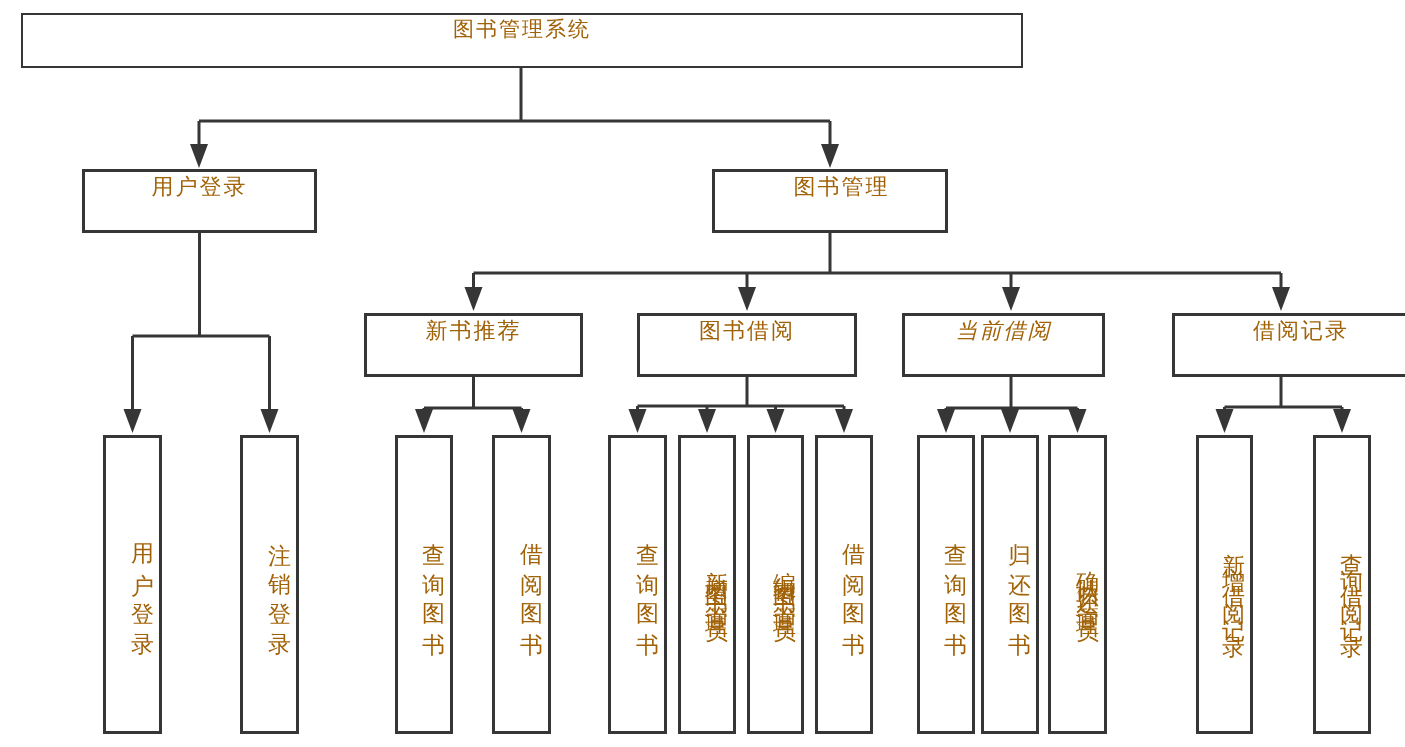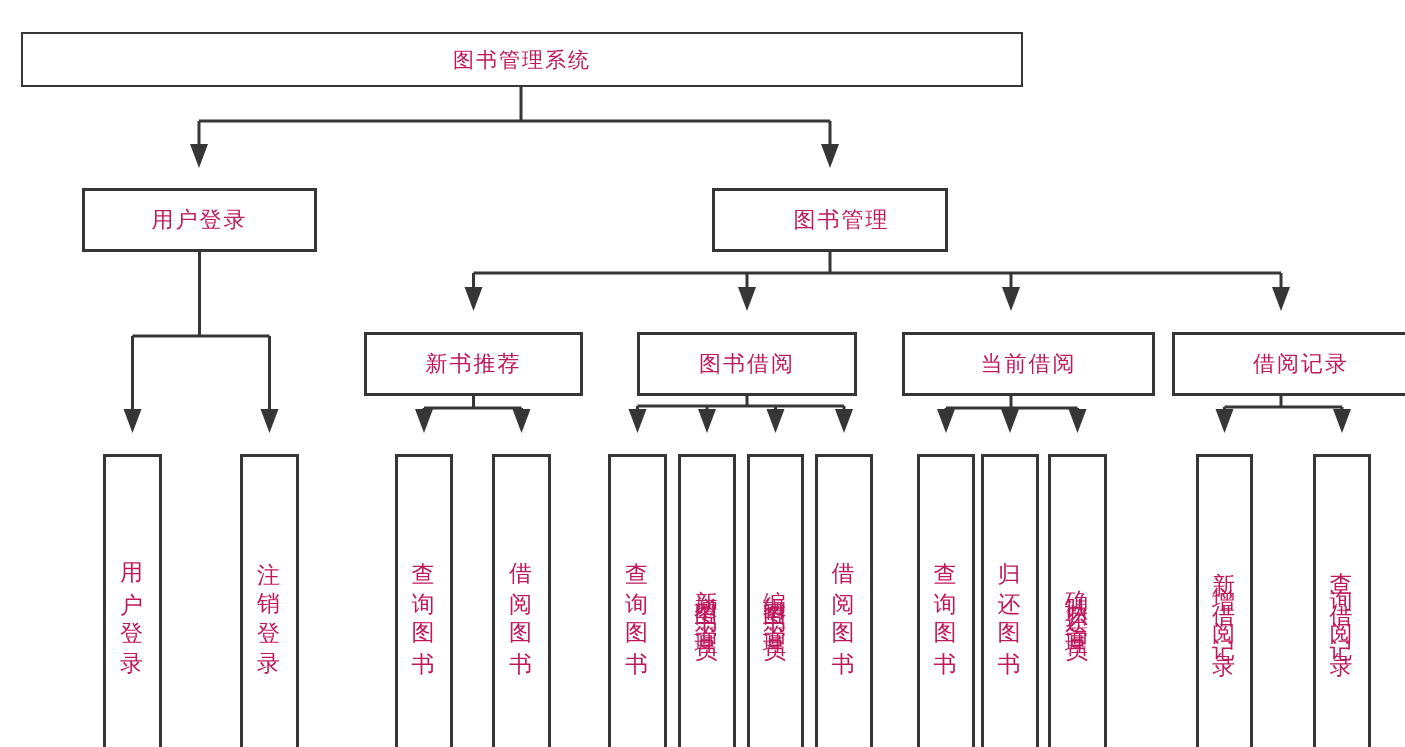--- a/index.html
+++ b/index.html
@@ -9,24 +9,23 @@
     background:#ffffff;
     font-family:"DejaVu Sans","Liberation Sans",sans-serif;
     overflow:hidden;
   }
   .node{
     position:absolute;
     box-sizing:border-box;
     border:3px solid #363636;
     background:#ffffff;
     display:flex;
-    align-items:center;
+    align-items:flex-start;
     justify-content:center;
-    color:#be185d;
-    margin-top:19px;
+    color:#a16207;
   }
   .root-node{border-width:2px;font-size:21px;letter-spacing:2px;}
   .h-node{font-size:22px;letter-spacing:2px;}
   .leaf{
     writing-mode:vertical-rl;
     text-orientation:mixed;
     font-size:23px;
   }
   .leaf .label{display:block;}
   .sp-wide{letter-spacing:1.3em;}
@@ -92,21 +91,21 @@
   <div class="node h-node" style="left:712px;top:169px;width:236px;height:64px;padding-left:23px;">
     <span class="label">图书管理</span>
   </div>
 
   <div class="node h-node" style="left:637px;top:313px;width:220px;height:64px;">
     <span class="label">图书借阅</span>
   </div>
   <div class="node h-node" style="left:364px;top:313px;width:219px;height:64px;">
     <span class="label">新书推荐</span>
   </div>
-  <div class="node h-node" style="left:902px;top:313px;width:253px;height:64px;">
+  <div class="node h-node" style="left:902px;top:313px;width:203px;height:64px;font-style:italic;">
     <span class="label">当前借阅</span>
   </div>
   <div class="node h-node" style="left:1172px;top:313px;width:258px;height:64px;">
     <span class="label">借阅记录</span>
   </div>
 
   <div class="node leaf" style="left:103px;top:435px;width:59px;height:299px;">
     <span class="label sp-wide">用户登录</span>
   </div>
   <div class="node leaf" style="left:240px;top:435px;width:59px;height:299px;">

